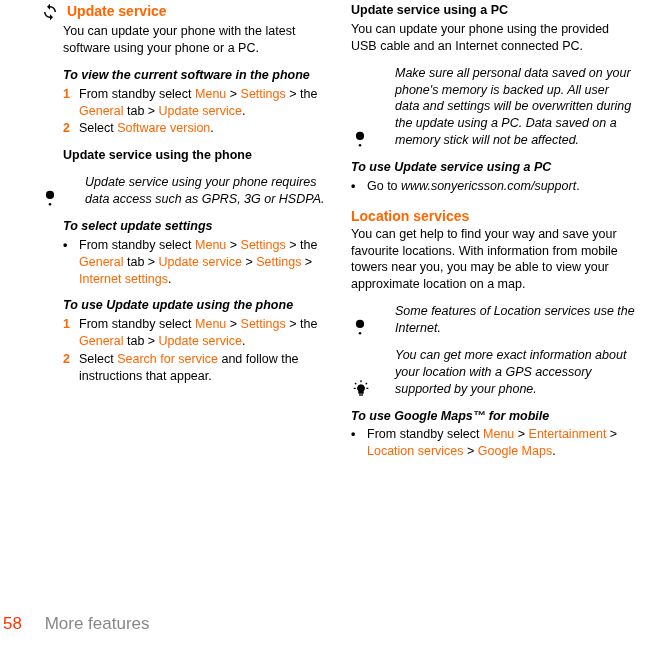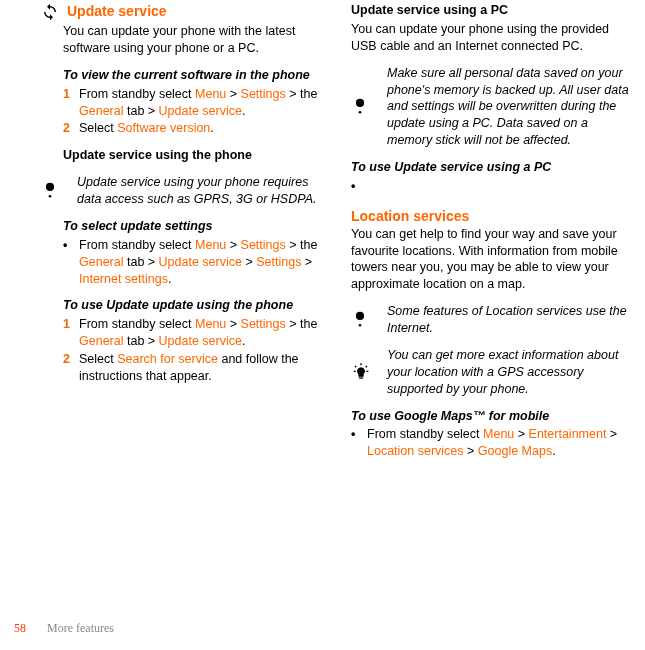--- a/index.html
+++ b/index.html
@@ -35,31 +35,30 @@
 
   .num-list { list-style: none; margin-bottom: 8px; }
   .num-list li { display: flex; gap: 6px; margin-bottom: 1px; }
   .num { color: #ff6600; font-weight: bold; min-width: 10px; }
   .bullet-list { list-style: none; margin-bottom: 8px; }
   .bullet-list li { display: flex; gap: 8px; margin-bottom: 1px; }
   .bullet-dot { min-width: 8px; font-weight: bold; }
 
   .orange { color: #ff6600; }
 
-  .note-row { display: flex; gap: 16px; margin-top: 10px; margin-bottom: 8px; align-items: center; }
+  .note-row { display: flex; gap: 24px; margin-top: 10px; margin-bottom: 8px; align-items: flex-end; }
   .note-icon { flex: 0 0 18px; margin-left: 2px; }
   .note-text { font-style: italic; flex: 1; }
   .italic { font-style: italic; }
 
   .footer {
     position: absolute;
-    left: 14px;
+    left: 3px;
     bottom: 14px;
-    font-size: 12px;
-    font-family: Liberation Serif, serif;
+    font-size: 17px;
   }
   .footer .pg { color: #ff3300; font-weight: normal; margin-right: 18px; }
   .footer .chap { color: #888; }
 
   svg { display: block; }
 
   .heading-icon { flex: 0 0 20px; margin-top: 1px; }
 </style>
 </head>
 <body>
@@ -146,20 +145,23 @@
             <circle cx="12" cy="24" r="2.2" fill="#000"></circle>
           </svg>
       </span>
       <span class="note-text">Make sure all personal data saved on your phone's memory is backed up. All user data and settings will be overwritten during the update using a PC. Data saved on a memory stick will not be affected.</span>
     </div>
 
     <p class="subhead-bold-italic">To use Update service using a PC</p>
     <ul class="bullet-list">
       <li>
         <span class="bullet-dot">•</span>
+        <span>
+          <span>Go to </span><span class="italic">www.sonyericsson.com/support</span><span>.</span>
+        </span>
       </li>
     </ul>
 
     <p class="section-title" style="margin-top:12px">Location services</p>
     <p class="para">You can get help to find your way and save your favourite locations. With information from mobile towers near you, you may be able to view your approximate location on a map.</p>
 
     <div class="note-row">
       <span class="note-icon">
         <svg width="14" height="18" viewBox="0 0 24 30">
             <circle cx="12" cy="8" r="7" fill="#000"></circle>

